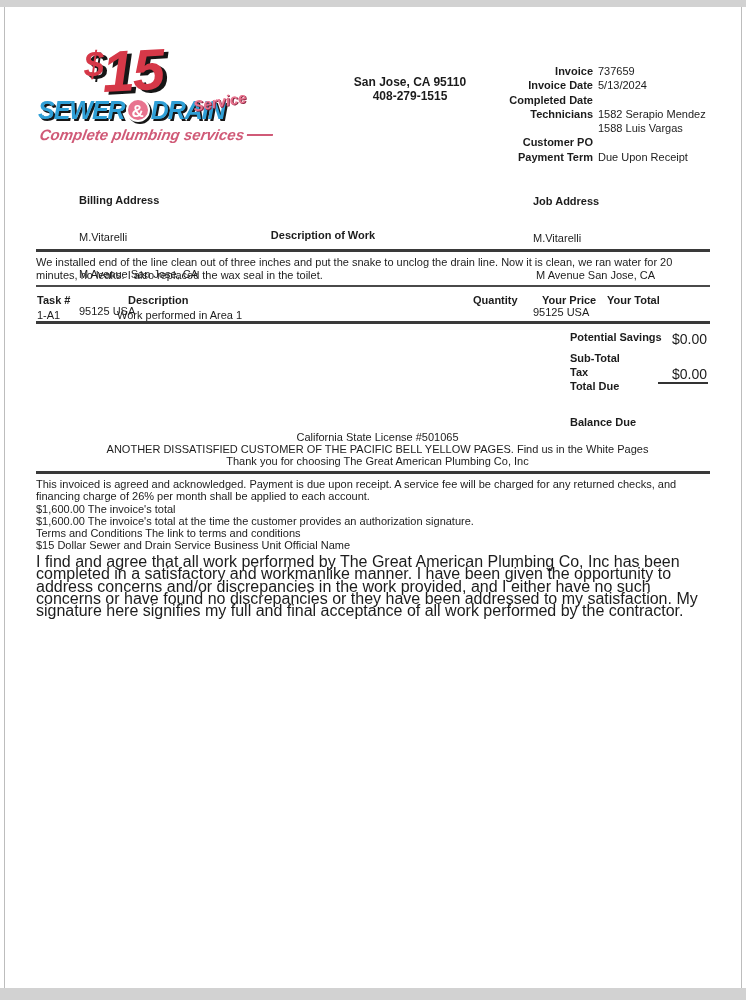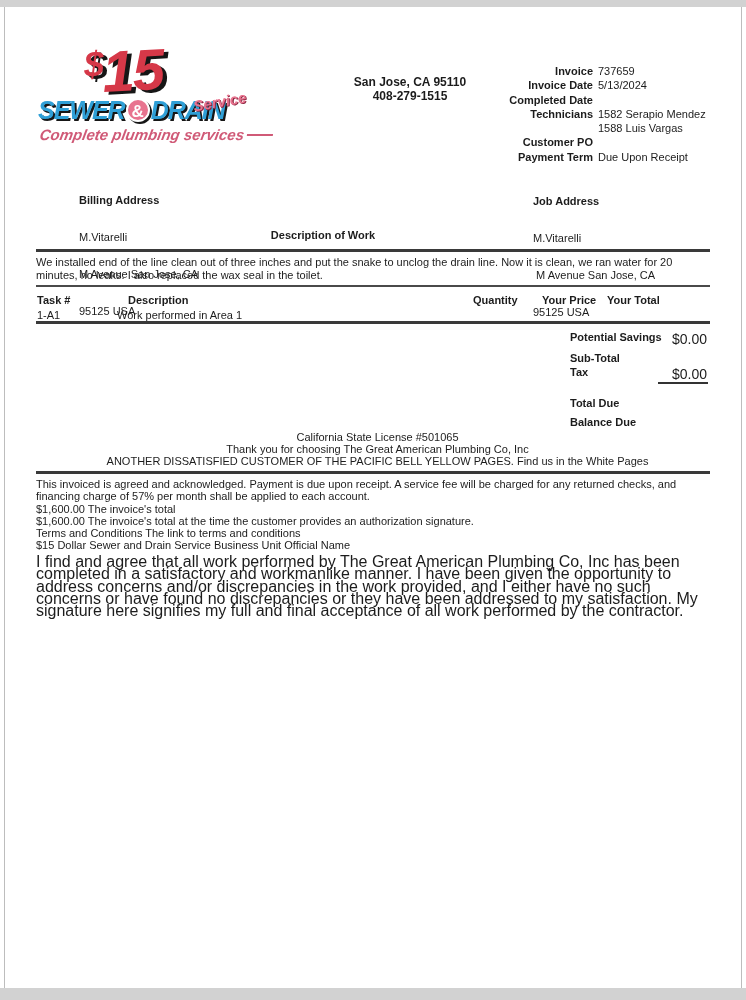--- a/index.html
+++ b/index.html
@@ -140,36 +140,36 @@
   <div class="abs totals-value" style="top:331px;">$0.00</div>
 
   <div class="abs b totals-label" style="top:352px;">Sub-Total</div>
   <div class="abs totals-value" style="top:352px;"></div>
 
   <div class="abs b totals-label" style="top:366px;">Tax</div>
   <div class="abs totals-value" style="top:366px;">$0.00</div>
 
   <div class="abs" style="left:658px; top:382px; width:50px; height:2px; background:#333;"></div>
 
-  <div class="abs b totals-label" style="top:397px;">Total Due</div>
+  <div class="abs b totals-label" style="top:380px;">Total Due</div>
   <div class="abs totals-value" style="top:387px;"></div>
 
   <div class="abs b totals-label" style="top:416px;">Balance Due</div>
   <div class="abs totals-value" style="top:416px;"></div>
 
   <div class="abs footer-notes">
     <div>California State License #501065</div>
+    <div>ANOTHER DISSATISFIED CUSTOMER OF THE PACIFIC BELL YELLOW PAGES. Find us in the White Pages</div>
     <div>Thank you for choosing The Great American Plumbing Co, Inc</div>
-    <div>ANOTHER DISSATISFIED CUSTOMER OF THE PACIFIC BELL YELLOW PAGES. Find us in the White Pages</div>
   </div>
 
   <div class="rule" style="top:471px; height:3px;"></div>
 
   <div class="abs terms">
-    <div>This invoiced is agreed and acknowledged. Payment is due upon receipt. A service fee will be charged for any returned checks, and financing charge of 57% per month shall be applied to each account.</div>
+    <div>This invoiced is agreed and acknowledged. Payment is due upon receipt. A service fee will be charged for any returned checks, and financing charge of 26% per month shall be applied to each account.</div>
     <div>$1,600.00 The invoice's total</div>
     <div>$1,600.00 The invoice's total at the time the customer provides an authorization signature.</div>
     <div>Terms and Conditions The link to terms and conditions</div>
     <div>$15 Dollar Sewer and Drain Service Business Unit Official Name</div>
   </div>
 
   <div class="abs acceptance">I find and agree that all work performed by The Great American Plumbing Co, Inc has been completed in a satisfactory and workmanlike manner. I have been given the opportunity to address concerns and/or discrepancies in the work provided, and I either have no such concerns or have found no discrepancies or they have been addressed to my satisfaction. My signature here signifies my full and final acceptance of all work performed by the contractor.</div>
 </div>
 
 </body></html>

